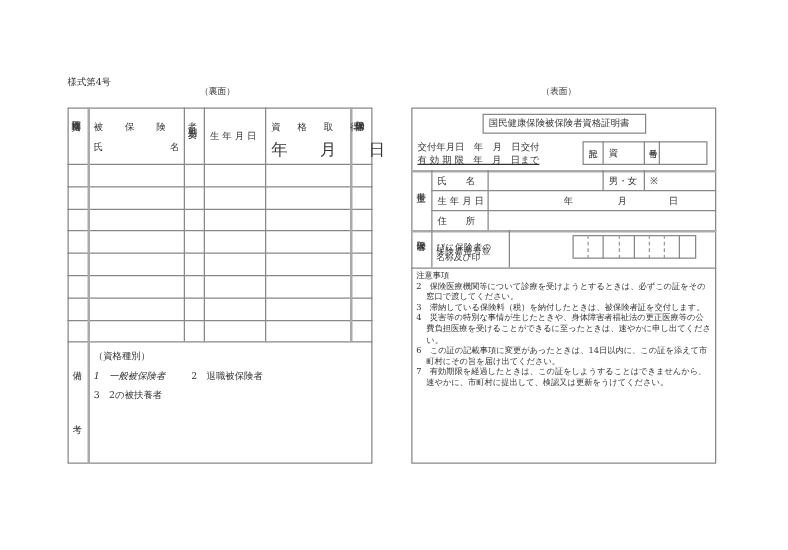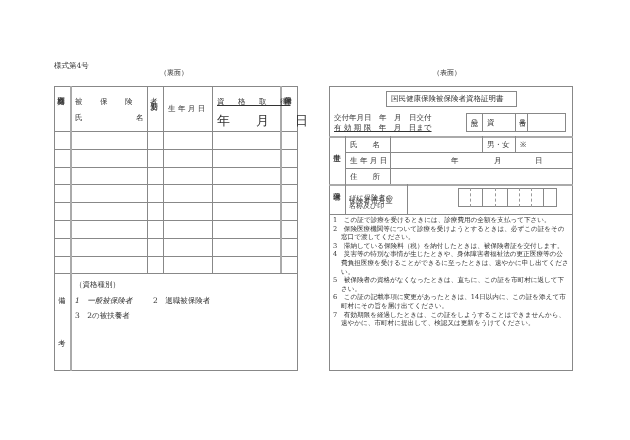--- a/index.html
+++ b/index.html
@@ -41,21 +41,21 @@
   <div class="line-v" style="left:163px;top:86px;height:187px;"></div>
   <div class="line-v" style="left:212px;top:86px;height:187px;"></div>
   <div class="line-v" style="left:280px;top:86px;height:187px;border-left-width:2px;border-color:#aaa;"></div>
 
   <div class="vtxt" style="left:57px;top:91px;font-size:7.5px;">資格種別</div>
   <div class="txt" style="left:75px;top:98px;font-size:7.5px;letter-spacing:5px;">被　保　険　者</div>
   <div class="txt" style="left:75px;top:114px;font-size:7.5px;">氏</div>
   <div class="txt" style="left:136px;top:114px;font-size:7.5px;">名</div>
   <div class="vtxt" style="left:150px;top:97px;font-size:7.5px;">男女別</div>
   <div class="txt" style="left:168px;top:105px;font-size:7.5px;">生 年 月 日</div>
-  <div class="txt" style="left:217px;top:98px;font-size:7.5px;letter-spacing:3px;text-decoration:underline;">資　格　取　得</div>
+  <div class="txt" style="left:217px;top:98px;font-size:7.5px;letter-spacing:3px;">資　格　取　得</div>
   <div class="txt" style="left:217px;top:114px;font-size:13px;">年　　月　　日</div>
   <div class="vtxt" style="left:284px;top:91px;font-size:7.5px;">保険者印</div>
 
   <div class="txt" style="left:58px;top:297px;font-size:7.5px;">備</div>
   <div class="txt" style="left:58px;top:340px;font-size:7.5px;">考</div>
   <div class="txt" style="left:75px;top:281px;font-size:7.5px;">（資格種別）</div>
   <div class="txt" style="left:75px;top:297px;font-size:7.5px;font-style:italic;">1　一般被保険者</div>
   <div class="txt" style="left:153px;top:297px;font-size:7.5px;">2　退職被保険者</div>
   <div class="txt" style="left:75px;top:312px;font-size:7.5px;">3　2の被扶養者</div>
 </div>
@@ -106,21 +106,20 @@
   <div class="box" style="left:458px;top:188px;width:99px;height:19px;"></div>
   <div class="dash-v" style="left:470px;top:188px;height:19px;"></div>
   <div class="line-v" style="left:482px;top:188px;height:19px;"></div>
   <div class="dash-v" style="left:495px;top:188px;height:19px;"></div>
   <div class="line-v" style="left:507px;top:188px;height:19px;"></div>
   <div class="dash-v" style="left:519px;top:188px;height:19px;"></div>
   <div class="dash-v" style="left:531px;top:188px;height:19px;"></div>
   <div class="line-v" style="left:543px;top:188px;height:19px;"></div>
 
   <div class="notes">
-    <div class="note-item">1　この証で診療を受けるときには、診療費用の全額を支払って下さい。</div>
+    <div>注意事項</div>
     <div class="note-item">2　保険医療機関等について診療を受けようとするときは、必ずこの証をその窓口で渡してください。</div>
     <div class="note-item">3　滞納している保険料（税）を納付したときは、被保険者証を交付します。</div>
     <div class="note-item">4　災害等の特別な事情が生じたときや、身体障害者福祉法の更正医療等の公費負担医療を受けることができるに至ったときは、速やかに申し出てください。</div>
-    <div class="note-item">5　被保険者の資格がなくなったときは、直ちに、この証を市町村に返して下さい。</div>
     <div class="note-item">6　この証の記載事項に変更があったときは、14日以内に、この証を添えて市町村にその旨を届け出てください。</div>
     <div class="note-item">7　有効期限を経過したときは、この証をしようすることはできませんから、速やかに、市町村に提出して、検認又は更新をうけてください。</div>
   </div>
 </div>
 
 </body></html>

